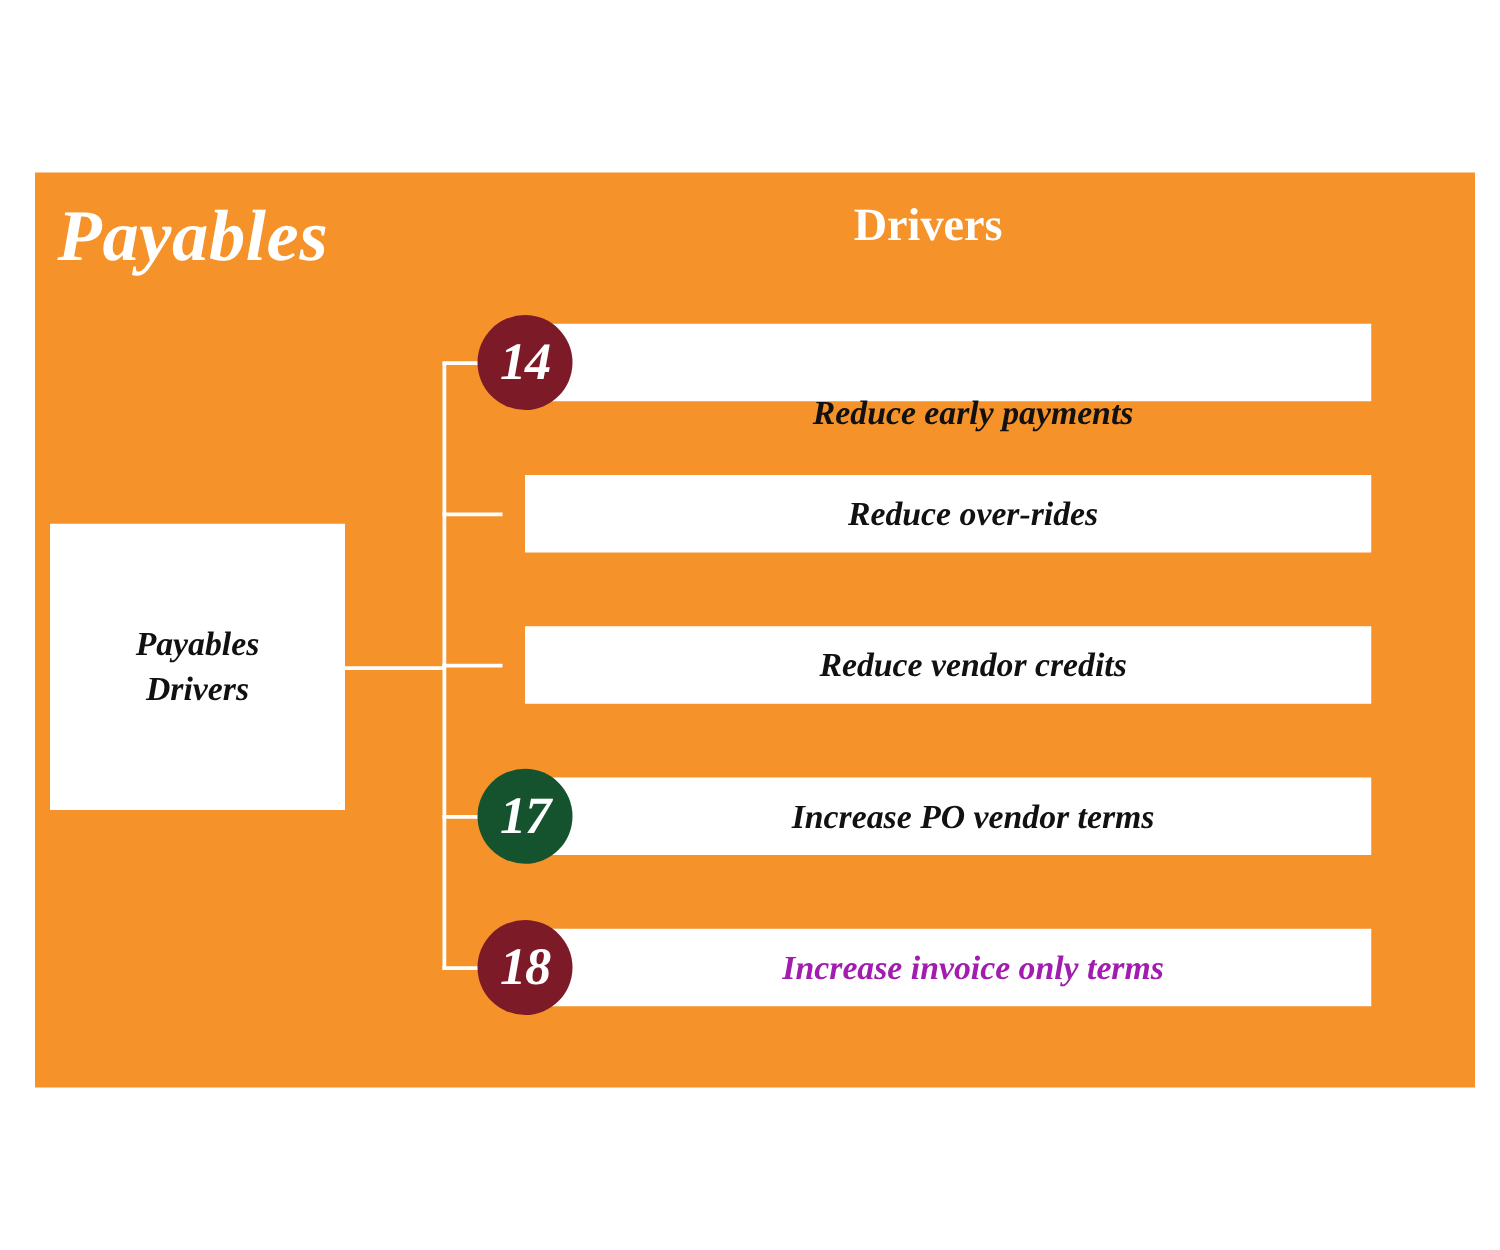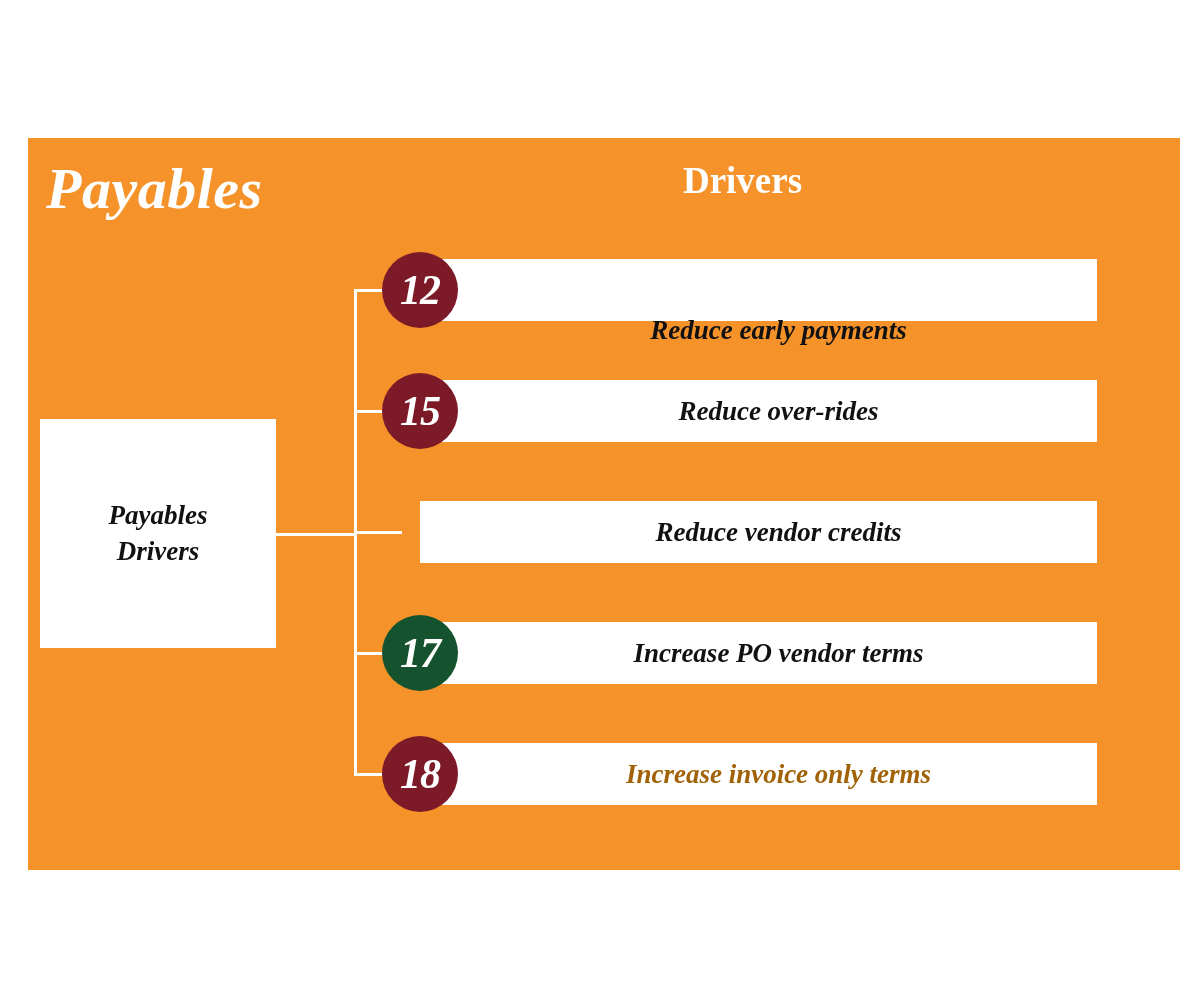--- a/index.html
+++ b/index.html
@@ -175,36 +175,35 @@
       <div class="conn conn-branch" style="top: 289px; background: rgb(255, 255, 255);"></div>
       <div class="conn conn-branch" style="top: 410px; background: rgb(255, 255, 255);"></div>
       <div class="conn conn-branch" style="top: 531px; background: rgb(255, 255, 255);"></div>
       <div class="conn conn-branch" style="top: 652px; background: rgb(255, 255, 255);"></div>
       <div class="conn conn-branch" style="top: 773px; background: rgb(255, 255, 255);"></div>
     </div>
   <div id="rows">
       <div class="driver-row" style="top: 252px;">
         <div class="row-bar" style="background: rgb(255, 255, 255);"></div>
         <div class="row-label" style="color: rgb(17, 17, 17); margin-top: 40px;">Reduce early payments</div>
-        <div class="row-badge" style="background: rgb(125, 26, 39); color: rgb(255, 255, 255);">12</div>
+        <div class="row-badge" style="background: rgb(125, 26, 39); color: rgb(255, 255, 255);">14</div>
       </div>
       <div class="driver-row" style="top: 373px;">
         <div class="row-bar" style="background: rgb(255, 255, 255);"></div>
         <div class="row-label" style="color: rgb(17, 17, 17);">Reduce over-rides</div>
-        <div class="row-badge" style="background: rgb(125, 26, 39); color: rgb(255, 255, 255);">15</div>
       </div>
       <div class="driver-row" style="top: 494px;">
         <div class="row-bar" style="background: rgb(255, 255, 255);"></div>
         <div class="row-label" style="color: rgb(17, 17, 17);">Reduce vendor credits</div>
       </div>
       <div class="driver-row" style="top: 615px;">
         <div class="row-bar" style="background: rgb(255, 255, 255);"></div>
         <div class="row-label" style="color: rgb(17, 17, 17);">Increase PO vendor terms</div>
         <div class="row-badge" style="background: #14532d; color: rgb(255, 255, 255);">17</div>
       </div>
       <div class="driver-row" style="top: 736px;">
         <div class="row-bar" style="background: rgb(255, 255, 255);"></div>
-        <div class="row-label" style="color: #a16207;">Increase invoice only terms</div>
+        <div class="row-label" style="color: #a21caf;">Increase invoice only terms</div>
         <div class="row-badge" style="background: rgb(125, 26, 39); color: rgb(255, 255, 255);">18</div>
       </div>
     </div>
 
 </div>
 
 </body></html>

